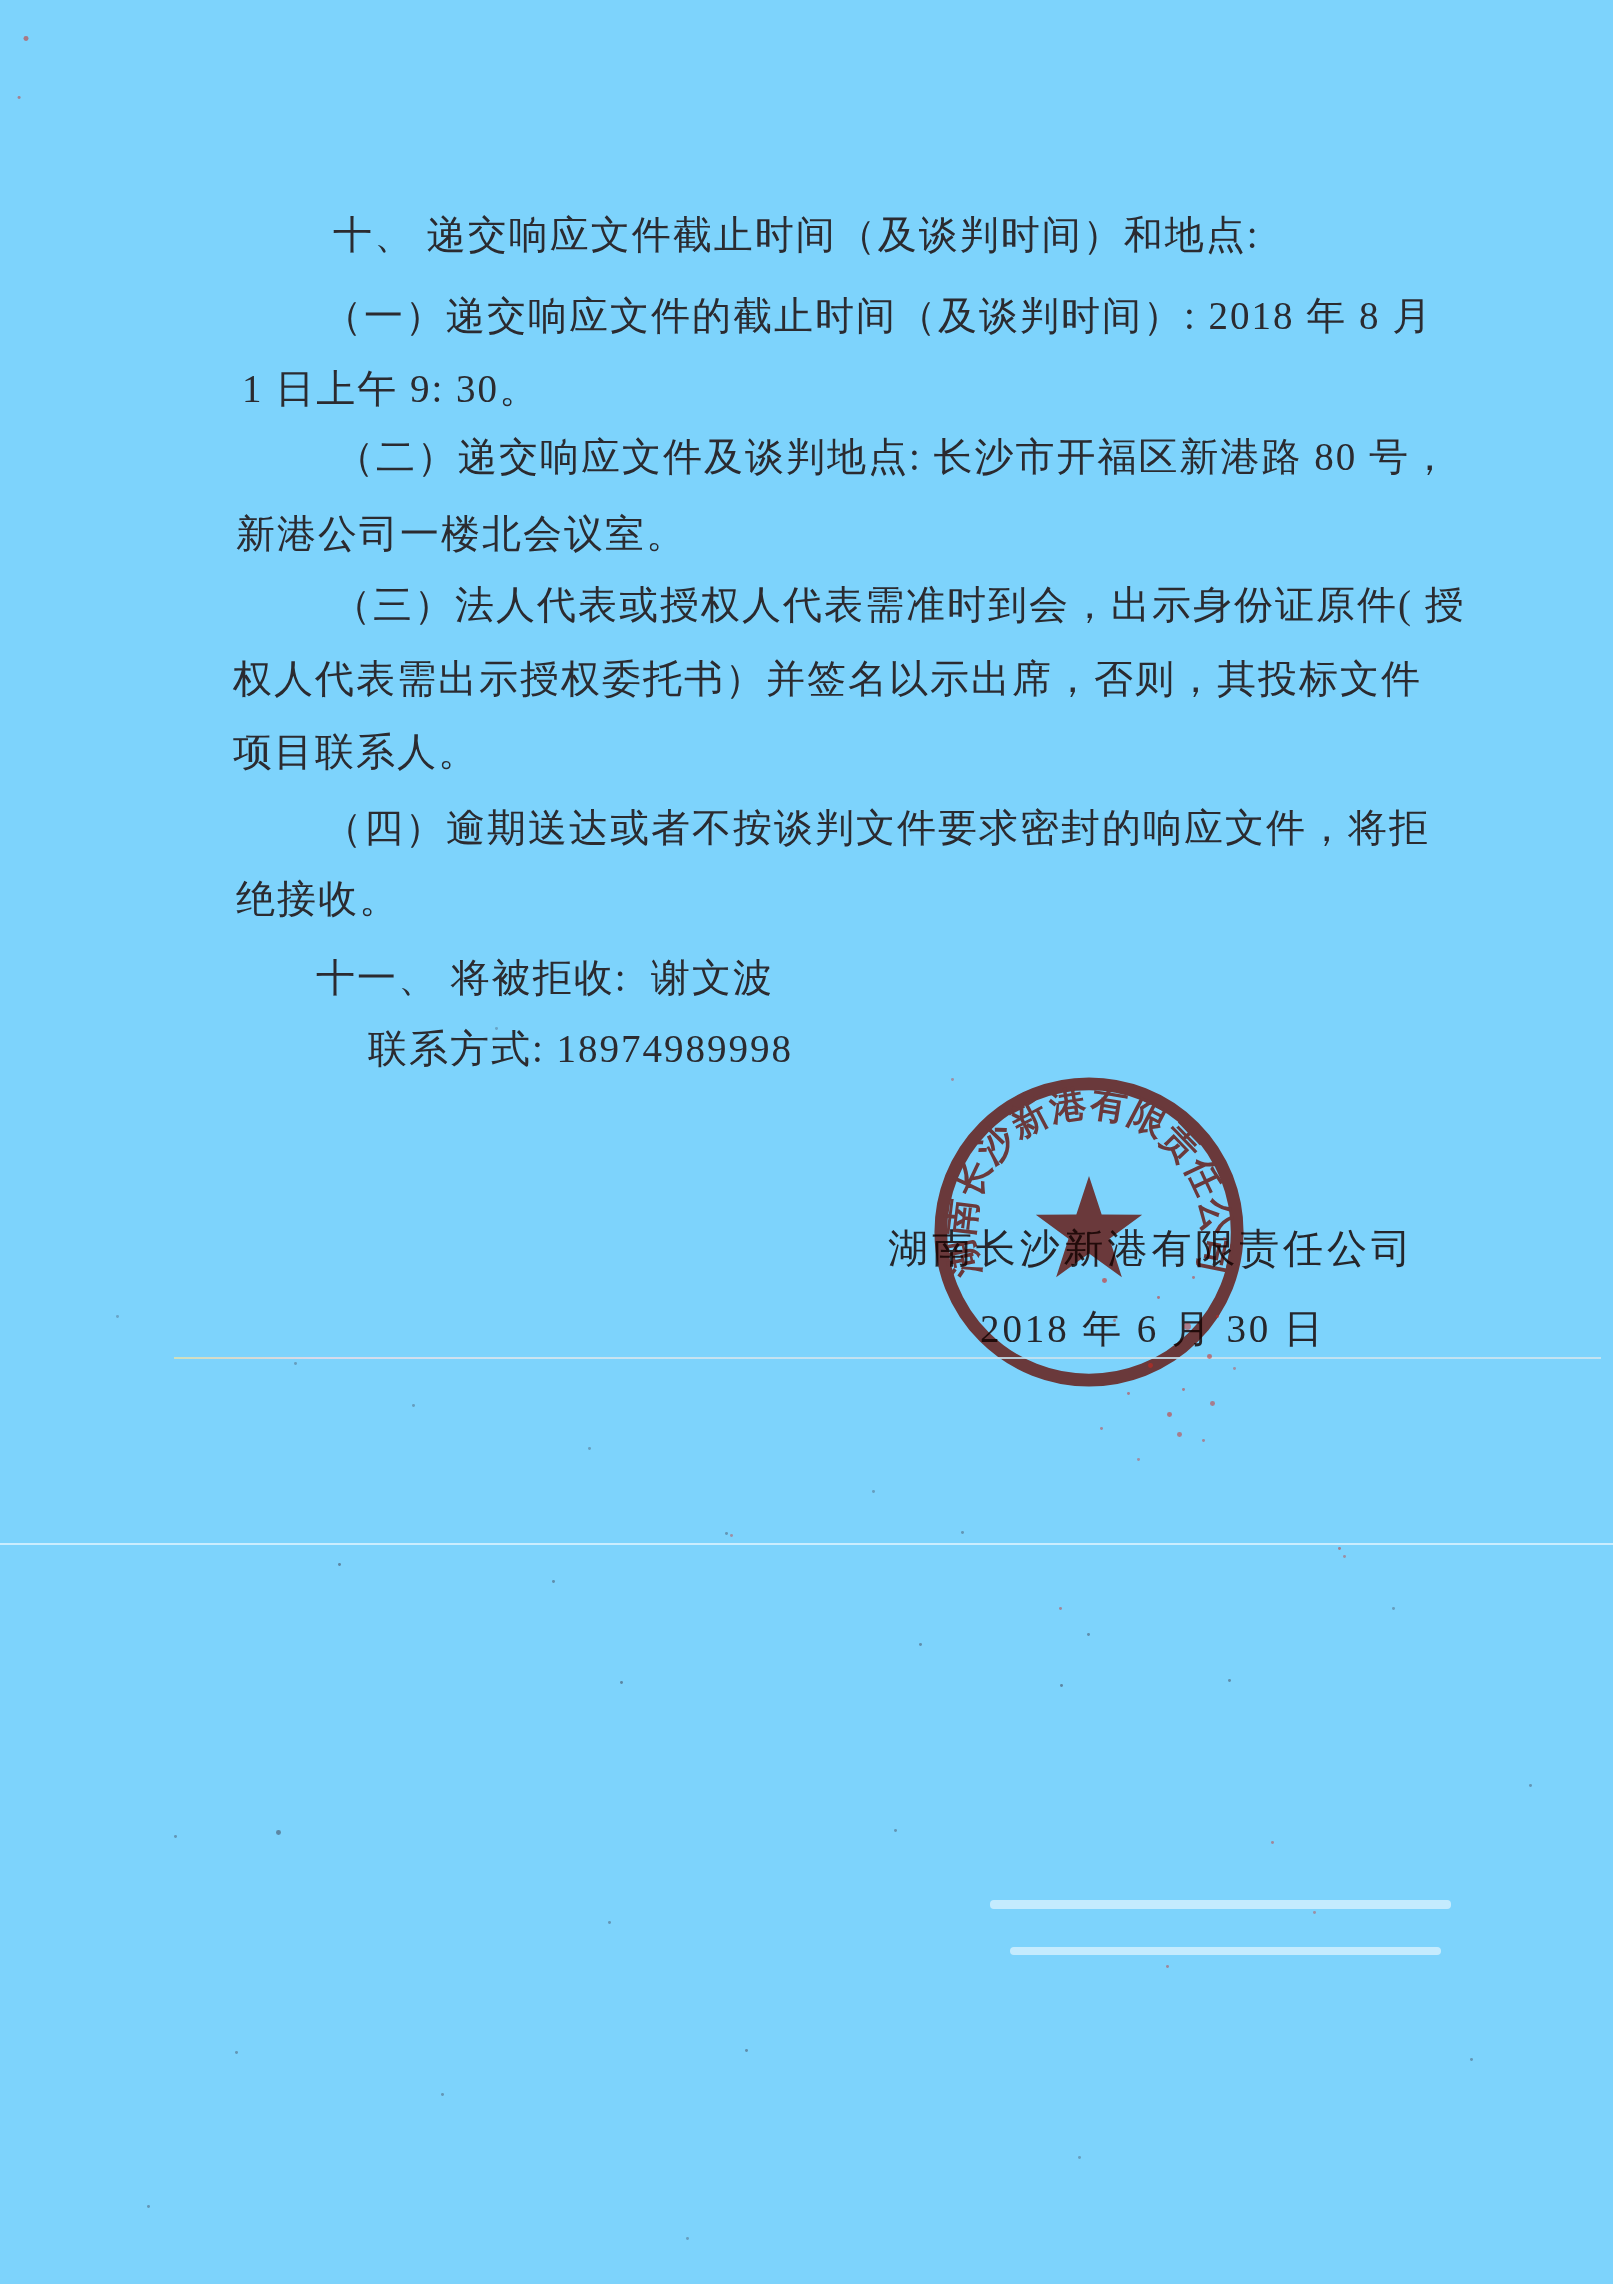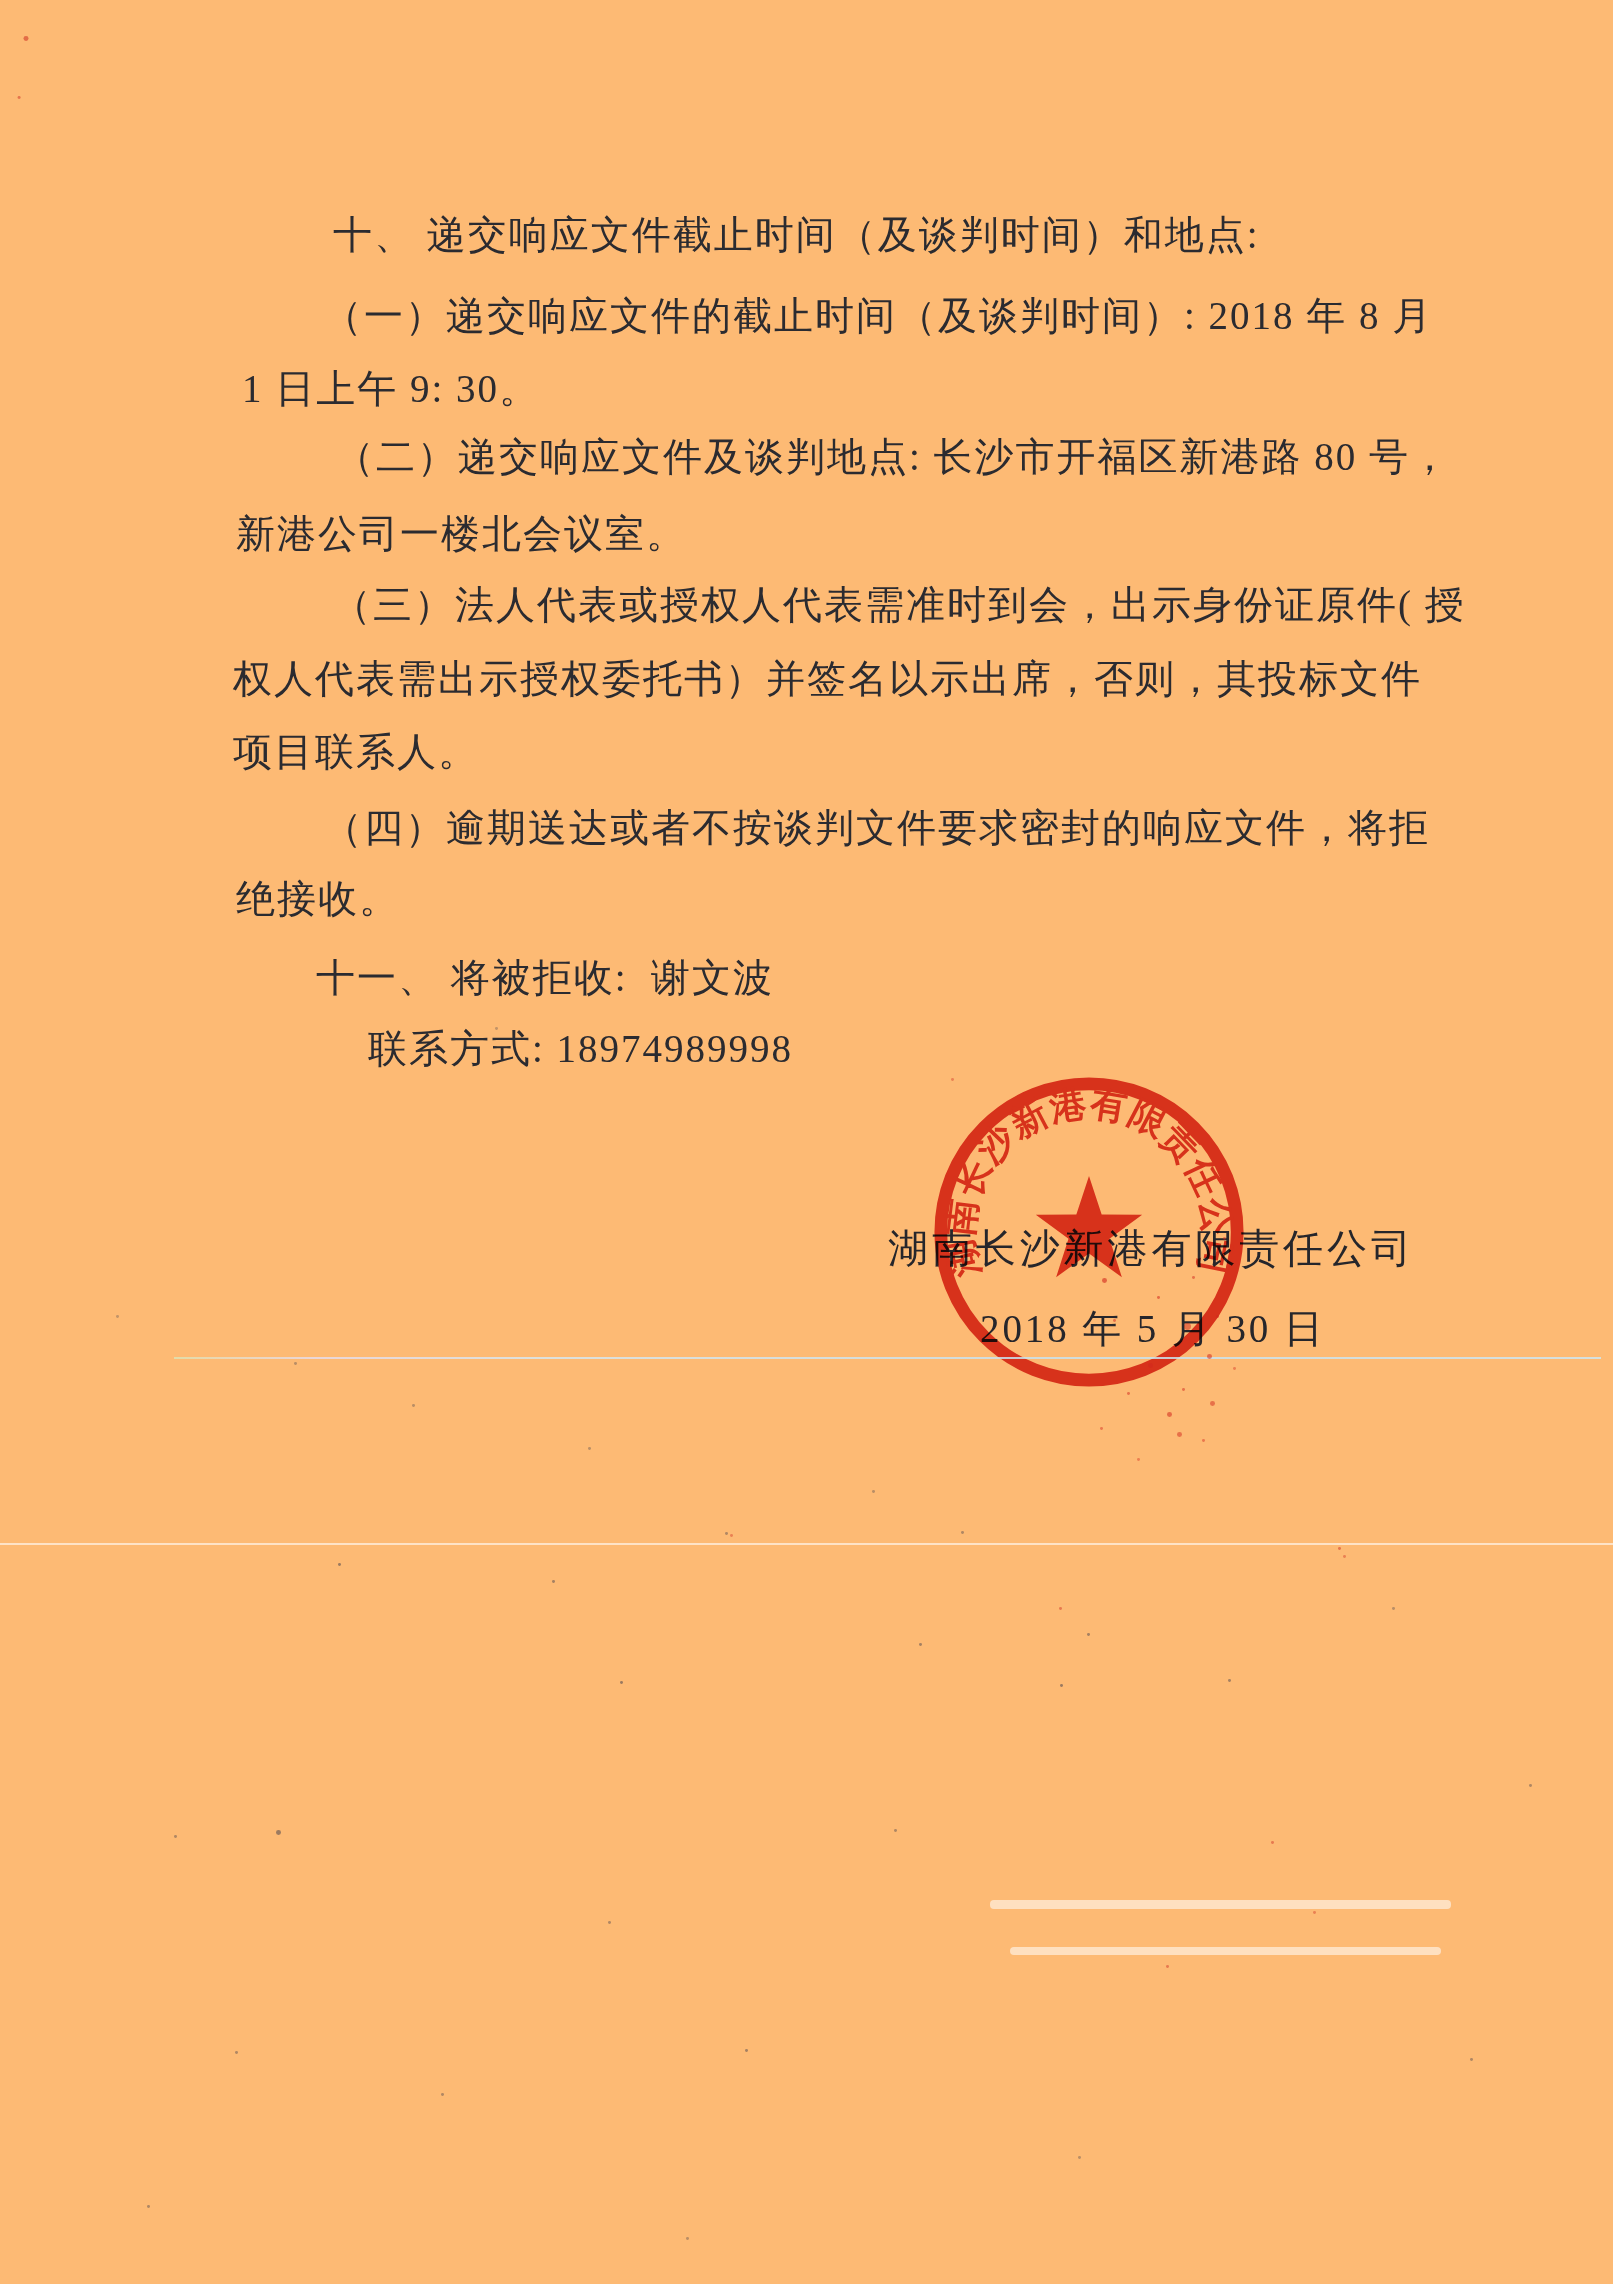--- a/index.html
+++ b/index.html
@@ -1,20 +1,20 @@
 <!DOCTYPE html>
 <html><head>
 <meta charset="utf-8">
 <style>
   html,body { margin:0; padding:0; background:#e8e8e8; }
   .page {
     position:relative;
     width:1613px; height:2285px;
     margin:0 auto;
-    background:#fdba74;
+    background:#7dd3fc;
     overflow:hidden;
     font-family:"Liberation Serif", serif;
   }
   .line {
     position:absolute;
     font-size:39px;
     line-height:47px;
     color:#2b2b30;
     letter-spacing:2px;
     white-space:pre;
@@ -120,21 +120,21 @@
   <div class="line" style="left:236px; top:510px;">新港公司一楼北会议室。</div>
   <div class="line" style="left:233px; top:655px;">权人代表需出示授权委托书）并签名以示出席，否则，其投标文件</div>
   <div class="line" style="left:332px; top:581px;">（三）法人代表或授权人代表需准时到会，出示身份证原件( 授</div>
   <div class="line" style="left:233px; top:728px;">项目联系人。</div>
   <div class="line" style="left:323px; top:804px;">（四）逾期送达或者不按谈判文件要求密封的响应文件，将拒</div>
   <div class="line" style="left:236px; top:875px;">绝接收。</div>
   <div class="line" style="left:316px; top:954px;">十一、 将被拒收:  谢文波</div>
   <div class="line" style="left:368px; top:1025px;">联系方式: 18974989998</div>
 
   <div class="sig-company">湖南长沙新港有限责任公司</div>
-  <div class="sig-date">2018 年 5 月 30 日</div>
+  <div class="sig-date">2018 年 6 月 30 日</div>
 
   <svg class="seal" viewBox="-160 -160 320 320" aria-hidden="true">
     <defs>
       <path id="seal-arc" d="M -110.9 40.4 A 118 118 0 1 1 110.9 40.4" fill="none"></path>
     </defs>
     <circle cx="0" cy="0" r="151" fill="none" stroke="#d42a1f" stroke-width="13"></circle>
     <text font-size="37" font-weight="bold" fill="#d42a1f" font-family="Liberation Serif, serif" letter-spacing="1">
       <textPath href="#seal-arc" startOffset="50%" text-anchor="middle">湖南长沙新港有限责任公司</textPath>
     </text>
     <polygon fill="#d42a1f" points="0,-57 12.9,-17.8 54.2,-17.6 20.9,6.8 33.5,46.1 0,22 -33.5,46.1 -20.9,6.8 -54.2,-17.6 -12.9,-17.8"></polygon>

